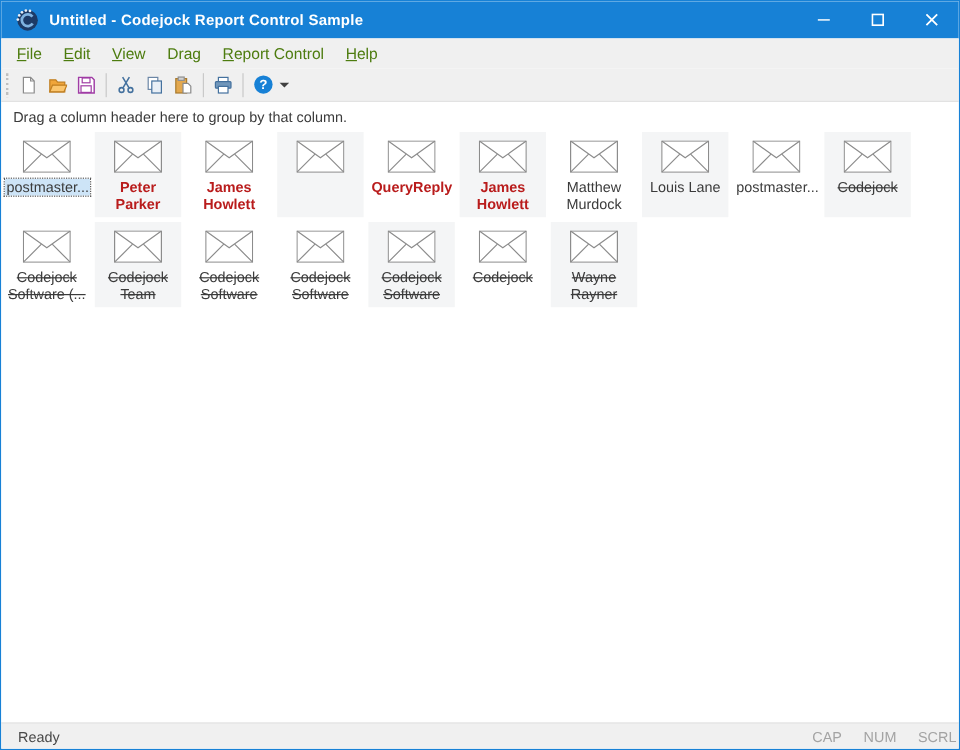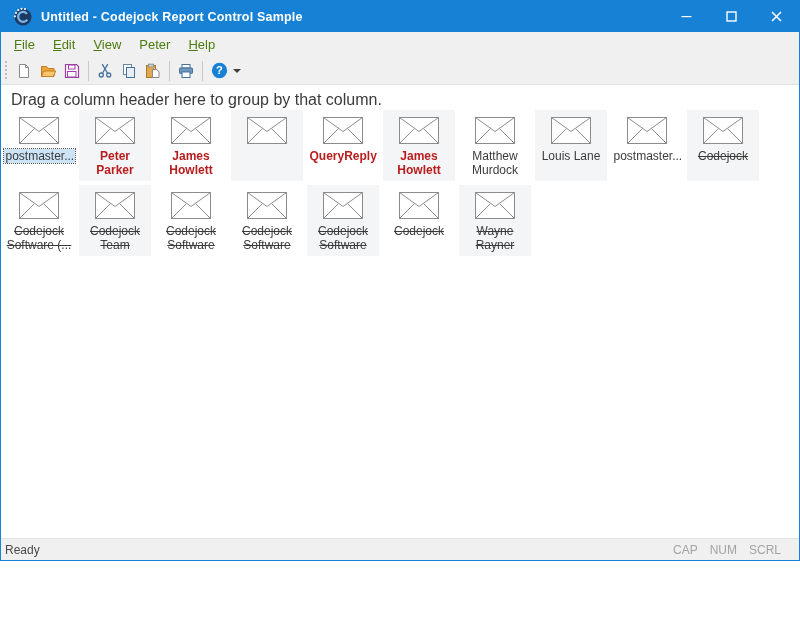--- a/index.html
+++ b/index.html
@@ -1,18 +1,18 @@
 <!DOCTYPE html>
 <html><head>
 <meta charset="utf-8">
 <style>
   * { margin:0; padding:0; box-sizing:border-box; }
   html,body { width:800px; height:625px; font-family:"Liberation Sans", sans-serif; }
   .window {
-    width:800px; height:561px;
+    width:800px; height:625px;
     border:1px solid #1781d6;
     display:flex; flex-direction:column;
     background:#fff; overflow:hidden; position:relative;
   }
   
   .titlebar {
     height:31px; background:#1781d6; color:#fff;
     display:flex; align-items:center; flex-shrink:0;
   }
   .app-icon { width:19px; height:19px; margin:0 9px 0 12px; flex-shrink:0; }
@@ -36,21 +36,21 @@
     width:5px; height:20px; margin:0 3px 0 1px;
     background-image:repeating-linear-gradient(to bottom,#bfbfbf 0 2px,transparent 2px 4px);
     background-size:2px 100%; background-repeat:no-repeat; background-position:1px 0;
   }
   .tb-btn { width:24px; height:24px; display:flex; align-items:center; justify-content:center; border-radius:2px; }
   .tb-btn svg { display:block; }
   .tb-sep { width:1px; height:20px; background:#c9c9c9; margin:0 4px; }
   .tb-caret { margin-left:2px; width:0; height:0; border-left:4px solid transparent; border-right:4px solid transparent; border-top:4px solid #404040; }
   
   .content { flex:1; background:#fff; overflow:hidden; display:flex; flex-direction:column; }
-  .group-hint { font-size:16px; color:#3b3b3b; padding:6px 0 6px 10px; height:25px; }
+  .group-hint { font-size:12px; color:#3b3b3b; padding:6px 0 6px 10px; height:25px; }
   .grid {
     display:grid; grid-template-columns:repeat(10,72px);
     column-gap:4px; row-gap:4px; padding-left:2px;
   }
   .cell {
     width:72px; height:71px; display:flex; flex-direction:column; align-items:center;
     padding-top:7px; background:#fff;
   }
   .cell.alt { background:#f4f5f6; }
   .envelope { width:40px; height:27px; flex-shrink:0; }
@@ -59,22 +59,22 @@
     white-space:pre-line; max-width:71px; color:#3b3b3b; padding:0 2px;
   }
   .cell-label.unread { font-weight:bold; color:#b91c1c; }
   .cell-label.deleted { text-decoration:line-through; }
   .cell-label.selected { background:#cde4f7; outline:1px dotted #5a5a5a; }
   
   .statusbar {
     height:22px; background:#f0f0f0; border-top:1px solid #e3e3e3;
     display:flex; align-items:center; font-size:12px; color:#4a4a4a; flex-shrink:0;
   }
-  .status-left { padding-left:4px; }
-  .indicators { margin-left:auto; display:flex; gap:12px; padding-right:18px; color:#a3a3a3; }
+  .status-left { padding-left:14px; }
+  .indicators { margin-left:auto; display:flex; gap:18px; padding-right:2px; color:#a3a3a3; }
 </style>
 </head>
 <body>
 
 <div class="window">
 
   <div class="titlebar">
     <svg class="app-icon" viewBox="0 0 20 20">
       <circle cx="10.5" cy="10.5" r="9" fill="#1c3a66"></circle>
       <g fill="#e8eff8">
@@ -103,21 +103,22 @@
             <path d="M1 1 L10 10 M10 1 L1 10" stroke="#fff" stroke-width="1.5"></path>
           </svg>
       </div>
     </div>
   </div>
 
   <div class="menubar" id="menubar">
       <span class="menu-item"><u>F</u>ile</span>
       <span class="menu-item"><u>E</u>dit</span>
       <span class="menu-item"><u>V</u>iew</span>
-      <span class="menu-item">Peter</span>
+      <span class="menu-item">Drag</span>
+      <span class="menu-item"><u>R</u>eport Control</span>
       <span class="menu-item"><u>H</u>elp</span>
     </div>
 
   <div class="toolbar">
     <div class="grip"></div>
 
     <div class="tb-btn">
       <svg width="16" height="16" viewBox="0 0 16 16">
         <path d="M3.5 1.5 h6 l3 3 v10 h-9 z" fill="#fff" stroke="#8a8a8a"></path>
         <path d="M9.5 1.5 v3 h3" fill="none" stroke="#8a8a8a"></path>

